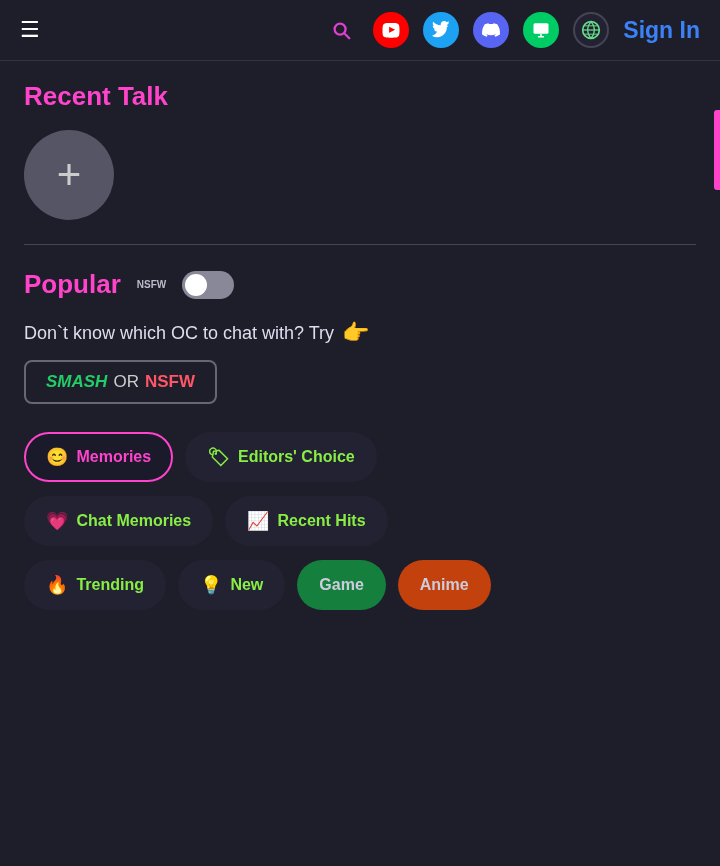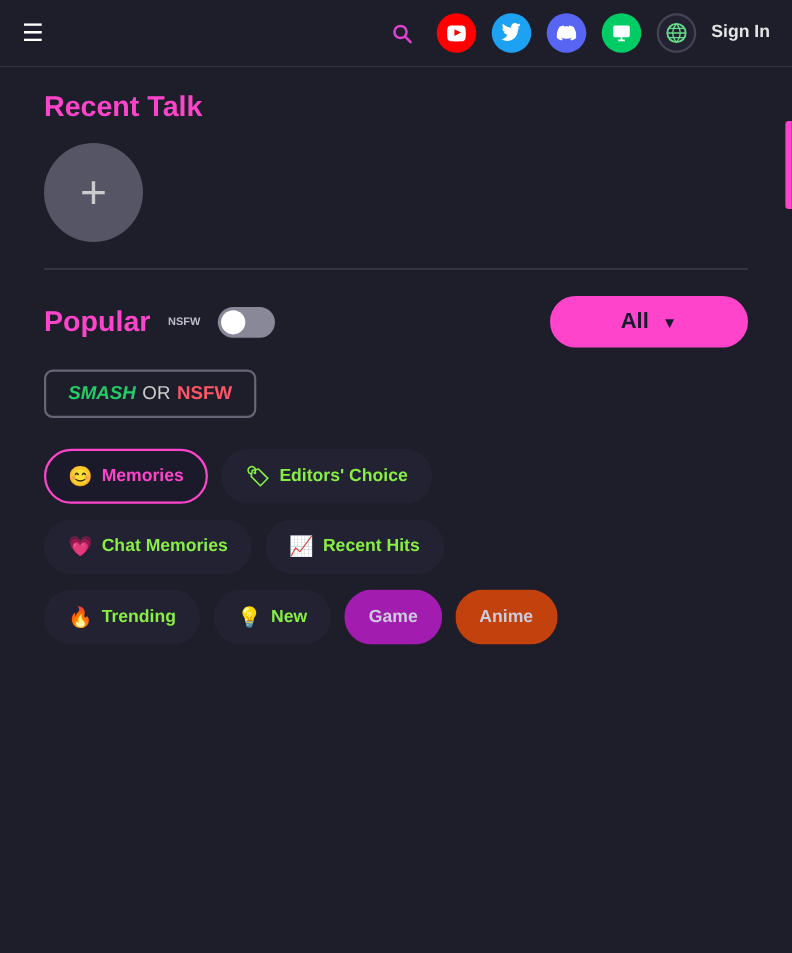--- a/index.html
+++ b/index.html
@@ -64,31 +64,31 @@
     .nav-icon.discord { background-color: #5865f2; }
     .nav-icon.discord svg { fill: white; width: 18px; height: 18px; }
 
     .nav-icon.monitor { background-color: #00cc66; }
     .nav-icon.monitor svg { fill: white; width: 18px; height: 18px; }
 
     .nav-icon.globe { background-color: #222233; border: 2px solid #444455; }
     .nav-icon.globe svg { fill: #66dd88; width: 20px; height: 20px; }
 
     .sign-in-btn {
-      color: #e5e5e5;
-      font-size: 16px;
+      color: #3b82f6;
+      font-size: 23px;
       font-weight: 600;
       cursor: pointer;
       background: none;
       border: none;
     }
 
     
     .main-content {
-      padding: 20px 40px;
+      padding: 20px 24px;
     }
 
     
     .section-title {
       font-size: 26px;
       font-weight: 700;
       color: #ff44cc;
       margin-bottom: 18px;
     }
 
@@ -284,21 +284,21 @@
 
     .pill.new-pill {
       background-color: #222233;
       color: #88ee44;
       border: 2px solid transparent;
     }
 
     .pill.new-pill .pill-icon { color: #88ee44; }
 
     .pill.game {
-      background-color: #a21caf;
+      background-color: #15803d;
       color: #ccccdd;
       border: 2px solid transparent;
     }
 
     .pill.anime {
       background-color: #c2410c;
       color: #ccccdd;
       border: 2px solid transparent;
     }
 
@@ -383,26 +383,26 @@
 
   <section>
     <div class="explore-header">
       <span class="explore-title">Popular</span>
       <span class="nsfw-label">NSFW</span>
       <div class="toggle-container">
         <div class="toggle-track">
           <div class="toggle-thumb"></div>
         </div>
       </div>
-      <button class="all-dropdown">
-        <span>All</span>
-        <span class="dropdown-arrow">▼</span>
-      </button>
-    </div>
-
+    </div>
+
+    <p class="explore-hint">
+      <span>Don`t know which OC to chat with? Try</span>
+      <span class="finger-emoji">👉</span>
+    </p>
 
     <button class="smash-pass-btn">
       <span class="smash-text">SMASH</span>
       <span class="or-text">OR</span>
       <span class="pass-text">NSFW</span>
     </button>
 
     
     <div class="pills-row">
       <button class="pill popular">

